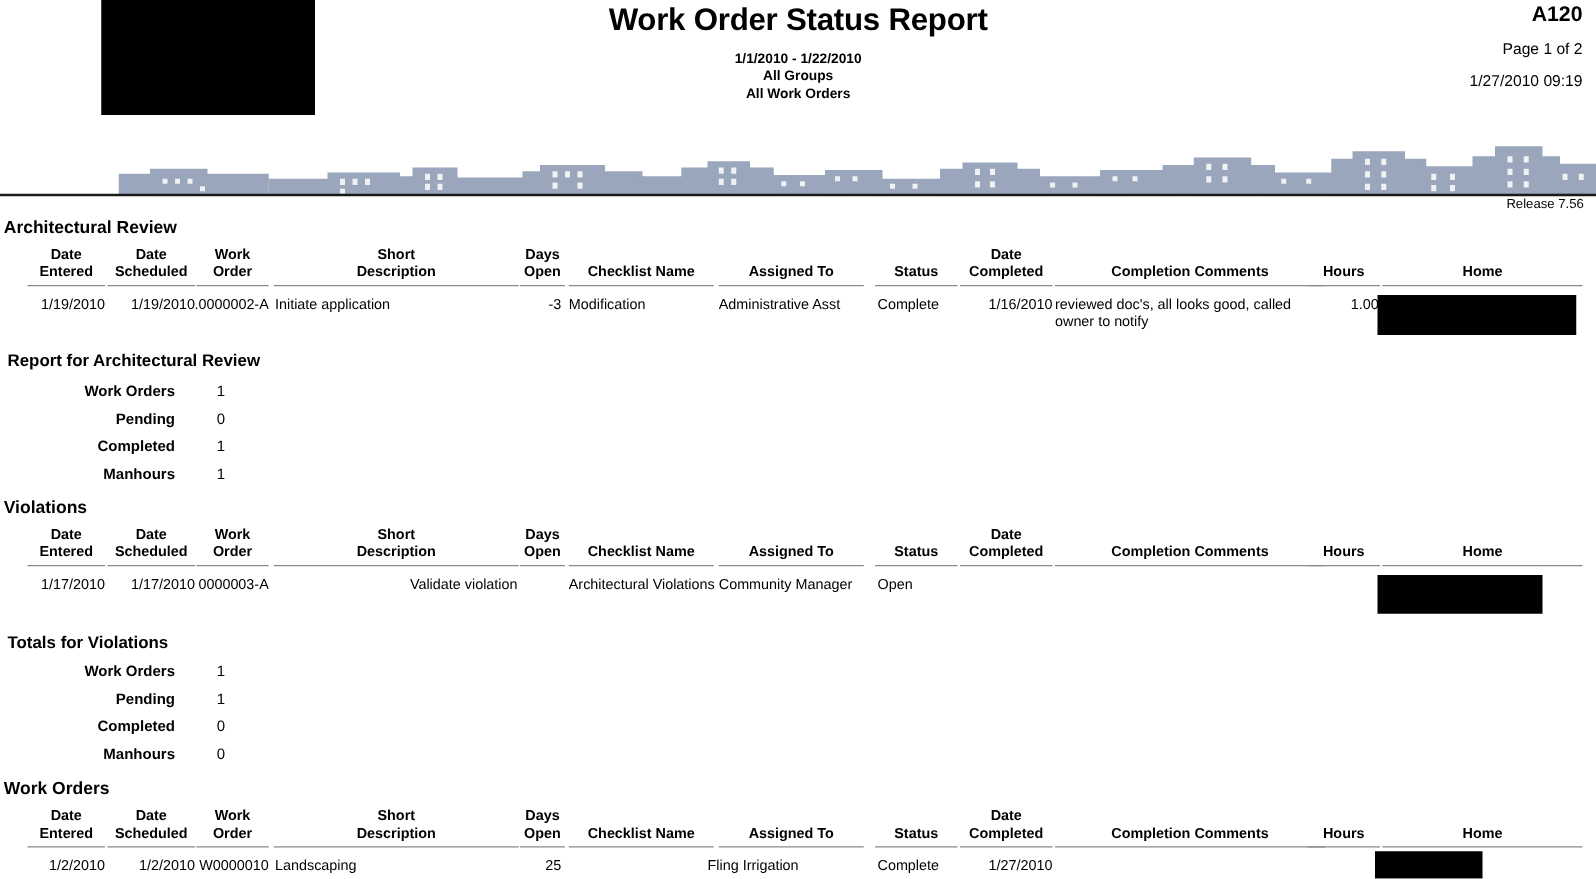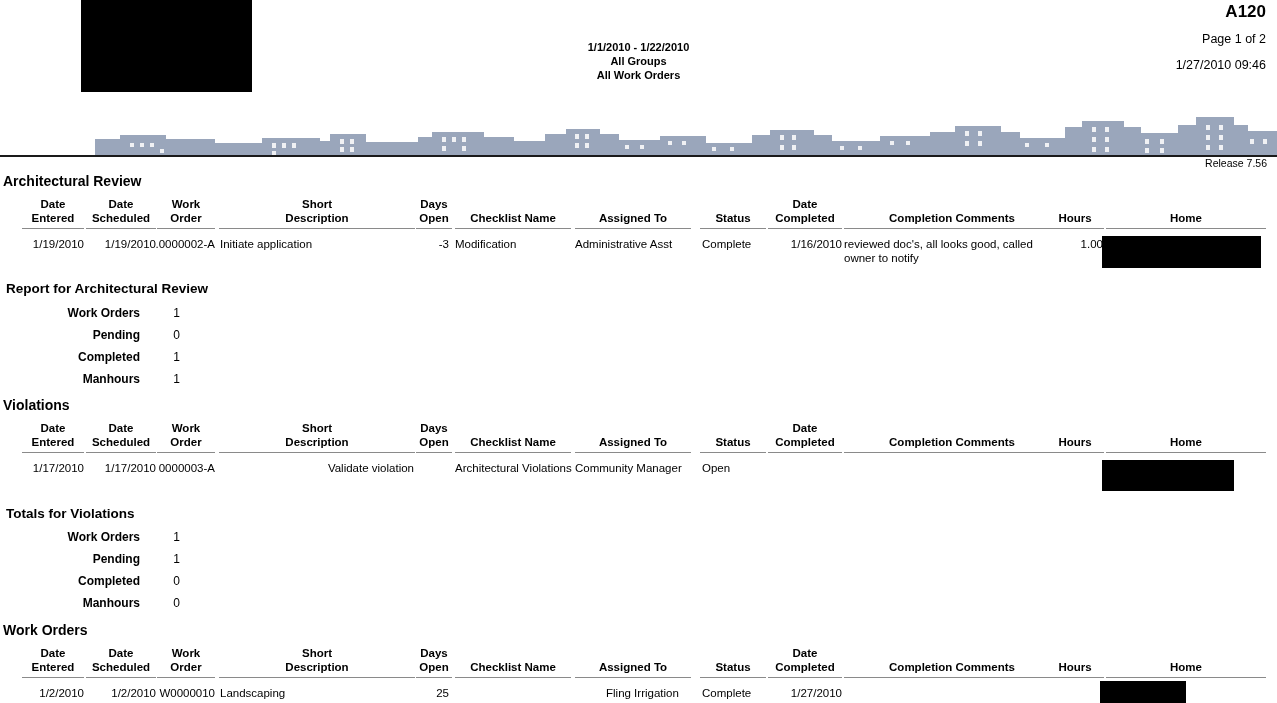--- a/index.html
+++ b/index.html
@@ -157,30 +157,31 @@
     background: #000000;
   }
 </style>
 </head>
 <body>
 
 <div id="page">
 
   <div class="logo-redaction"></div>
 
+  <div class="report-title">Work Order Status Report</div>
 
   <div class="subtitle-block">
     <div>1/1/2010 - 1/22/2010</div>
     <div>All Groups</div>
     <div>All Work Orders</div>
   </div>
 
   <div class="hdr-right hdr-code">A120</div>
   <div class="hdr-right hdr-page">Page 1 of 2</div>
-  <div class="hdr-right hdr-date">1/27/2010 09:46</div>
+  <div class="hdr-right hdr-date">1/27/2010 09:19</div>
 
   <svg class="skyline" viewBox="0 0 1277 52" preserveAspectRatio="none">
     <defs>
       <linearGradient id="fadeL" x1="0" y1="0" x2="1" y2="0">
         <stop offset="0%" stop-color="#ffffff" stop-opacity="1"></stop>
         <stop offset="14%" stop-color="#ffffff" stop-opacity="0.92"></stop>
         <stop offset="38%" stop-color="#ffffff" stop-opacity="0.42"></stop>
         <stop offset="62%" stop-color="#ffffff" stop-opacity="0.10"></stop>
         <stop offset="80%" stop-color="#ffffff" stop-opacity="0.18"></stop>
         <stop offset="100%" stop-color="#ffffff" stop-opacity="0.80"></stop>
@@ -468,21 +469,21 @@
     <div class="hrule" style="left:1046px; top:677px; width:58px;"></div>
     <div class="hrule" style="left:1106px; top:677px; width:160px;"></div>
 
     <div>
       <div class="cell r-num" style="left:22px;  top:687px; width:62px;">1/2/2010</div>
       <div class="cell r-num" style="left:86px;  top:687px; width:70px;">1/2/2010</div>
       <div class="cell r-num" style="left:155px; top:687px; width:60px;">W0000010</div>
       <div class="cell" style="left:220px; top:687px; width:194px;">Landscaping</div>
       <div class="cell r-num" style="left:416px; top:687px; width:33px;">25</div>
       <div class="cell" style="left:455px; top:687px; width:117px;"></div>
-      <div class="cell" style="left:606px; top:687px; width:122px;">Fling Irrigation</div>
+      <div class="cell" style="left:566px; top:687px; width:122px;">Fling Irrigation</div>
       <div class="cell" style="left:702px; top:687px; width:64px;">Complete</div>
       <div class="cell r-num" style="left:768px; top:687px; width:74px;">1/27/2010</div>
       <div class="cell c-wrap" style="left:844px; top:687px; width:200px;"></div>
       <div class="cell r-num" style="left:1046px; top:687px; width:57px;"></div>
       <div class="redaction" style="left:1100px; top:681px; width:86px; height:22px;"></div>
     </div>
   </div>
 
 </div>
 

